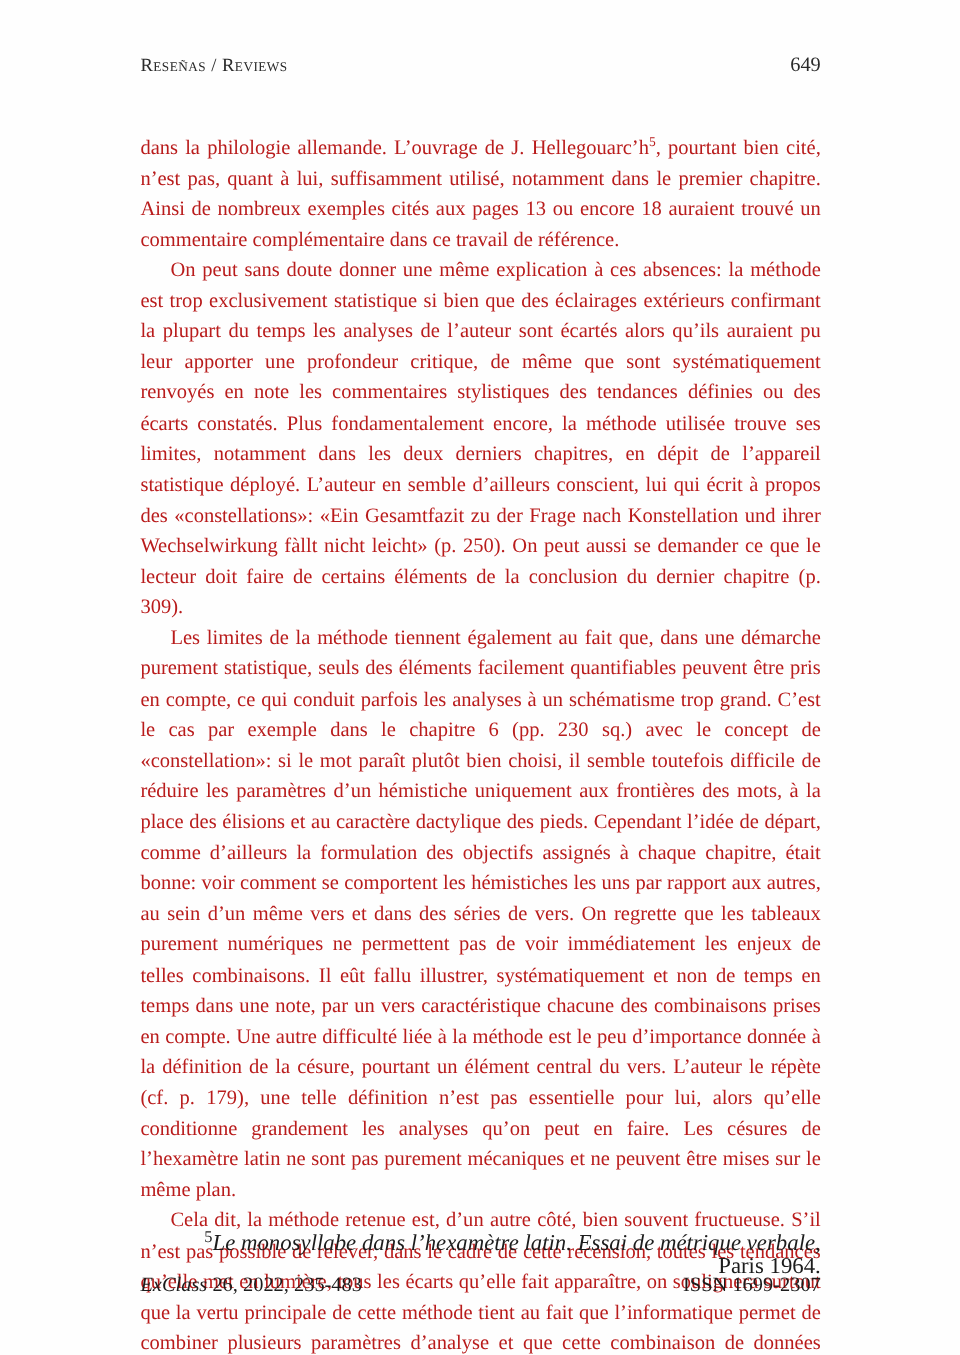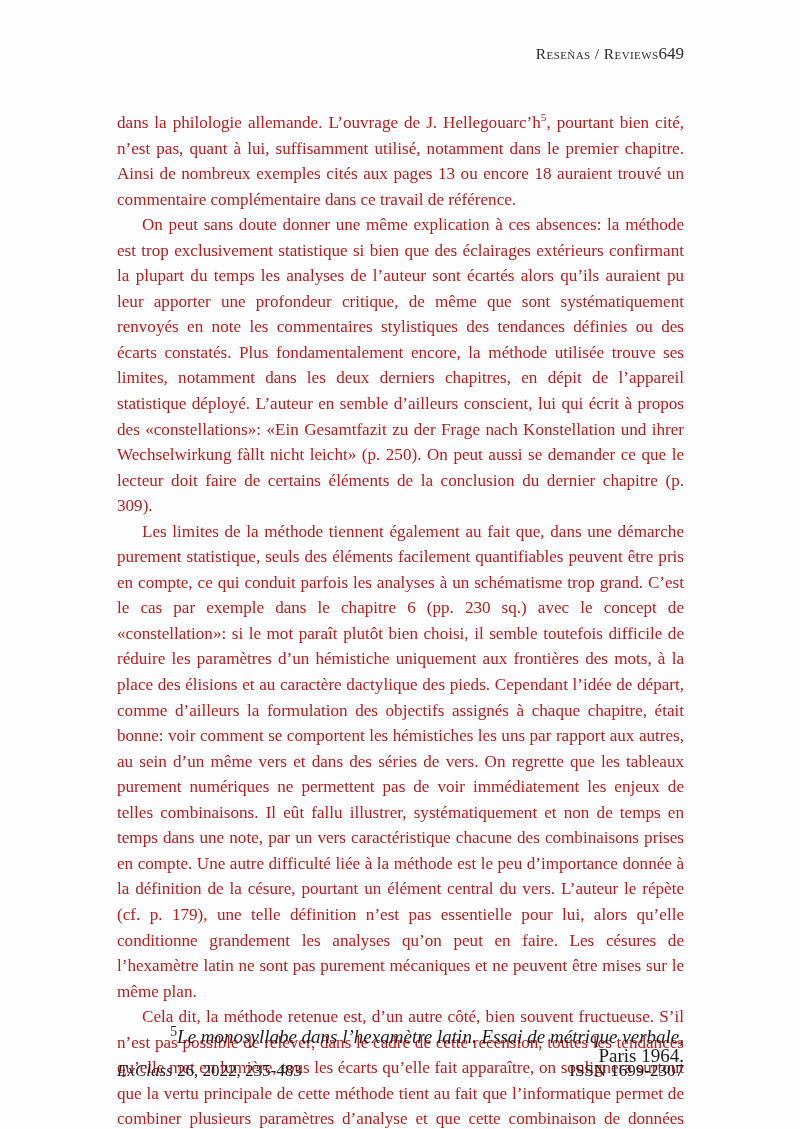--- a/index.html
+++ b/index.html
@@ -22,21 +22,21 @@
 
   
   .header {
     position: absolute;
     left: 117px;
     top: 44px;
     width: 567px;
     height: 24px;
     display: flex;
     align-items: baseline;
-    justify-content: flex-end;
+    justify-content: space-between;
   }
   .header-title {
     font-variant: small-caps;
     font-size: 15.5px;
     letter-spacing: 0.4px;
     color: #2b2b2b;
     white-space: pre;
   }
   .header-pageno {
     font-size: 17px;

